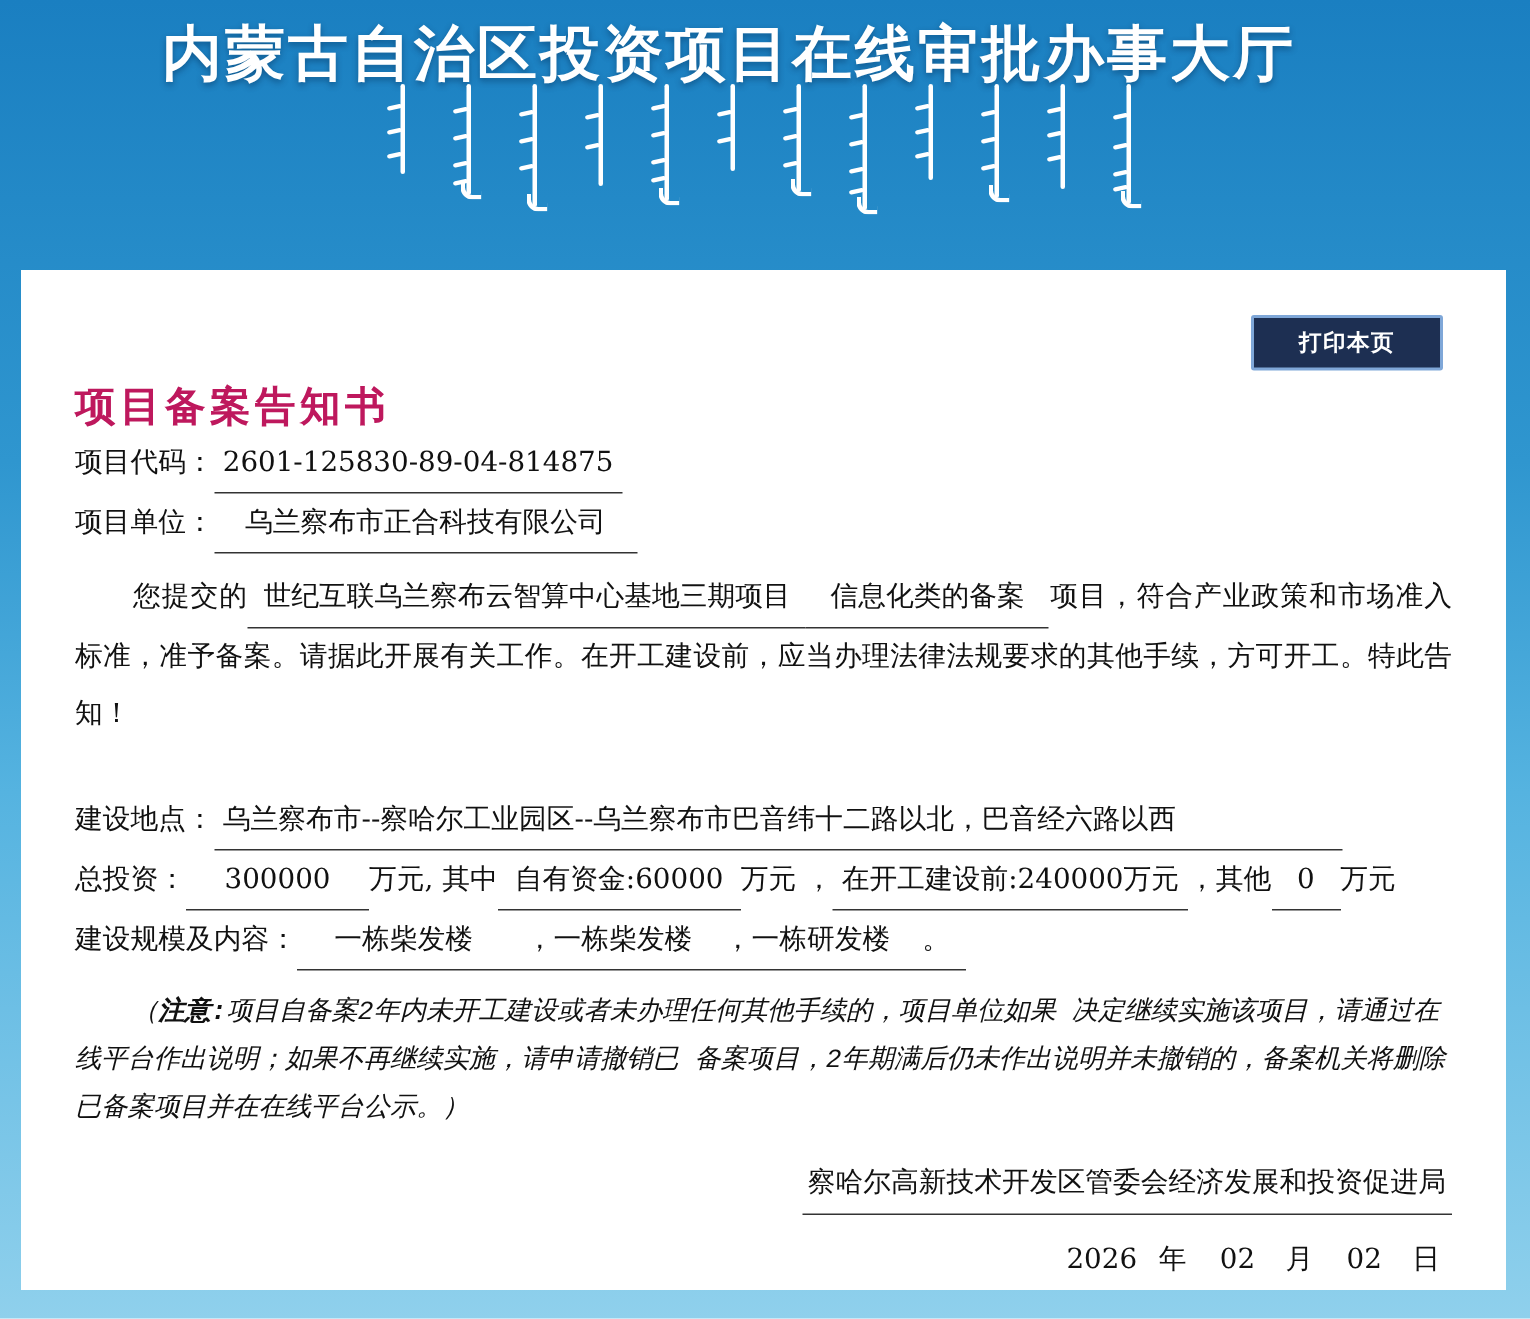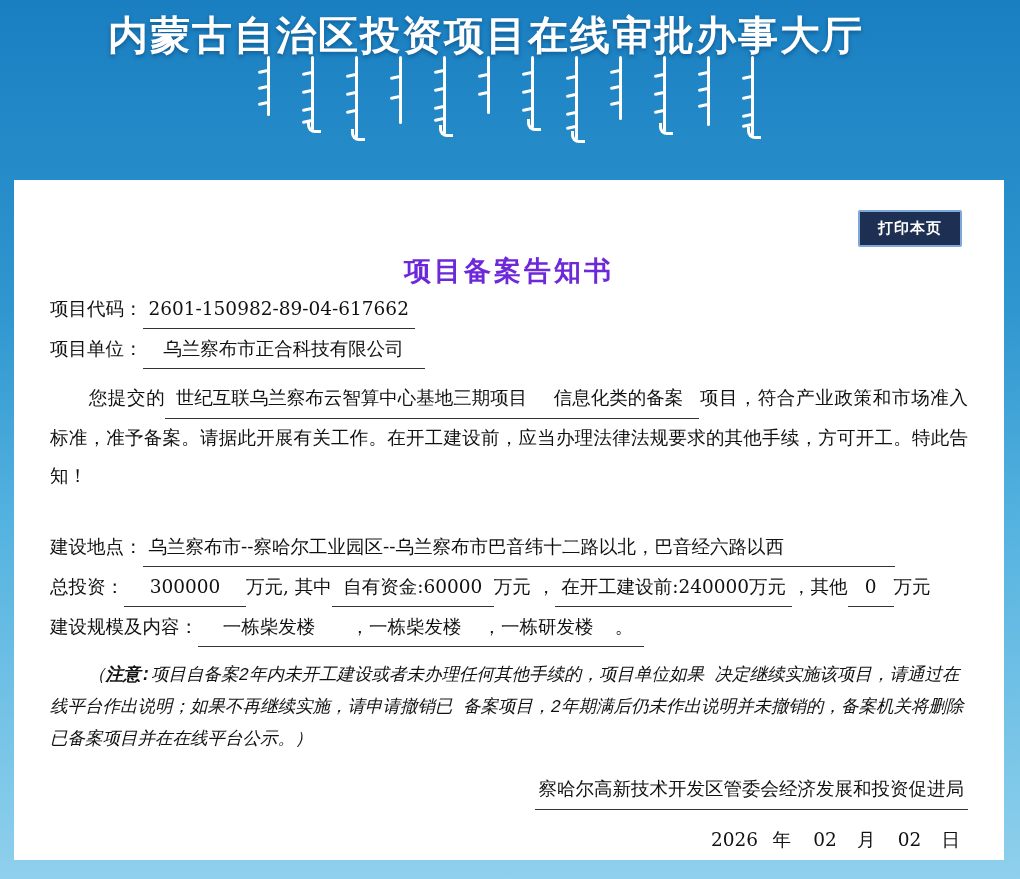--- a/index.html
+++ b/index.html
@@ -115,32 +115,32 @@
     justify-content: flex-end;
     margin-top: 12px;
     margin-right: 6px;
   }
   .print-btn {
     background: #1d2f52;
     color: #ffffff;
     font-size: 15px;
     font-weight: bold;
     font-family: "Liberation Sans", sans-serif;
-    padding: 7px 18px;
+    padding: 7px 30px;
     border: 2px solid #7fa7d8;
     border-radius: 2px;
     cursor: pointer;
     letter-spacing: 1px;
   }
   .doc-title {
-    text-align: center;
+    text-align: left;
     font-family: "DejaVu Serif", "Liberation Serif", serif;
     font-size: 27px;
     font-weight: bold;
-    color: #6d28d9;
+    color: #be185d;
     margin-top: 6px;
     letter-spacing: 3px;
   }
   .body-text {
     font-family: "DejaVu Serif", "Liberation Serif", serif;
     font-size: 18.5px;
     color: #111111;
     line-height: 36px;
   }
   .row {
@@ -300,21 +300,21 @@
 
     <div class="print-btn-wrap">
       <div class="print-btn">打印本页</div>
     </div>
 
     <div class="doc-title">项目备案告知书</div>
 
     <div class="body-text">
 
       <div class="row">
-        <span class="label">项目代码：</span><span class="fill" style="min-width:250px">2601-150982-89-04-617662</span>
+        <span class="label">项目代码：</span><span class="fill" style="min-width:250px">2601-125830-89-04-814875</span>
       </div>
 
       <div class="row">
         <span class="label">项目单位：</span><span class="fill" style="min-width:270px">乌兰察布市正合科技有限公司</span>
       </div>
 
       <div class="para">
         <span class="indent"></span><span>您提交的</span><span class="fill" style="min-width:360px">世纪互联乌兰察布云智算中心基地三期项目</span><span class="fill" style="min-width:150px">信息化类的备案</span><span>项目，符合产业政策和市场准入标准，准予备案。请据此开展有关工作。在开工建设前，应当办理法律法规要求的其他手续，方可开工。特此告知！</span>
       </div>
 

